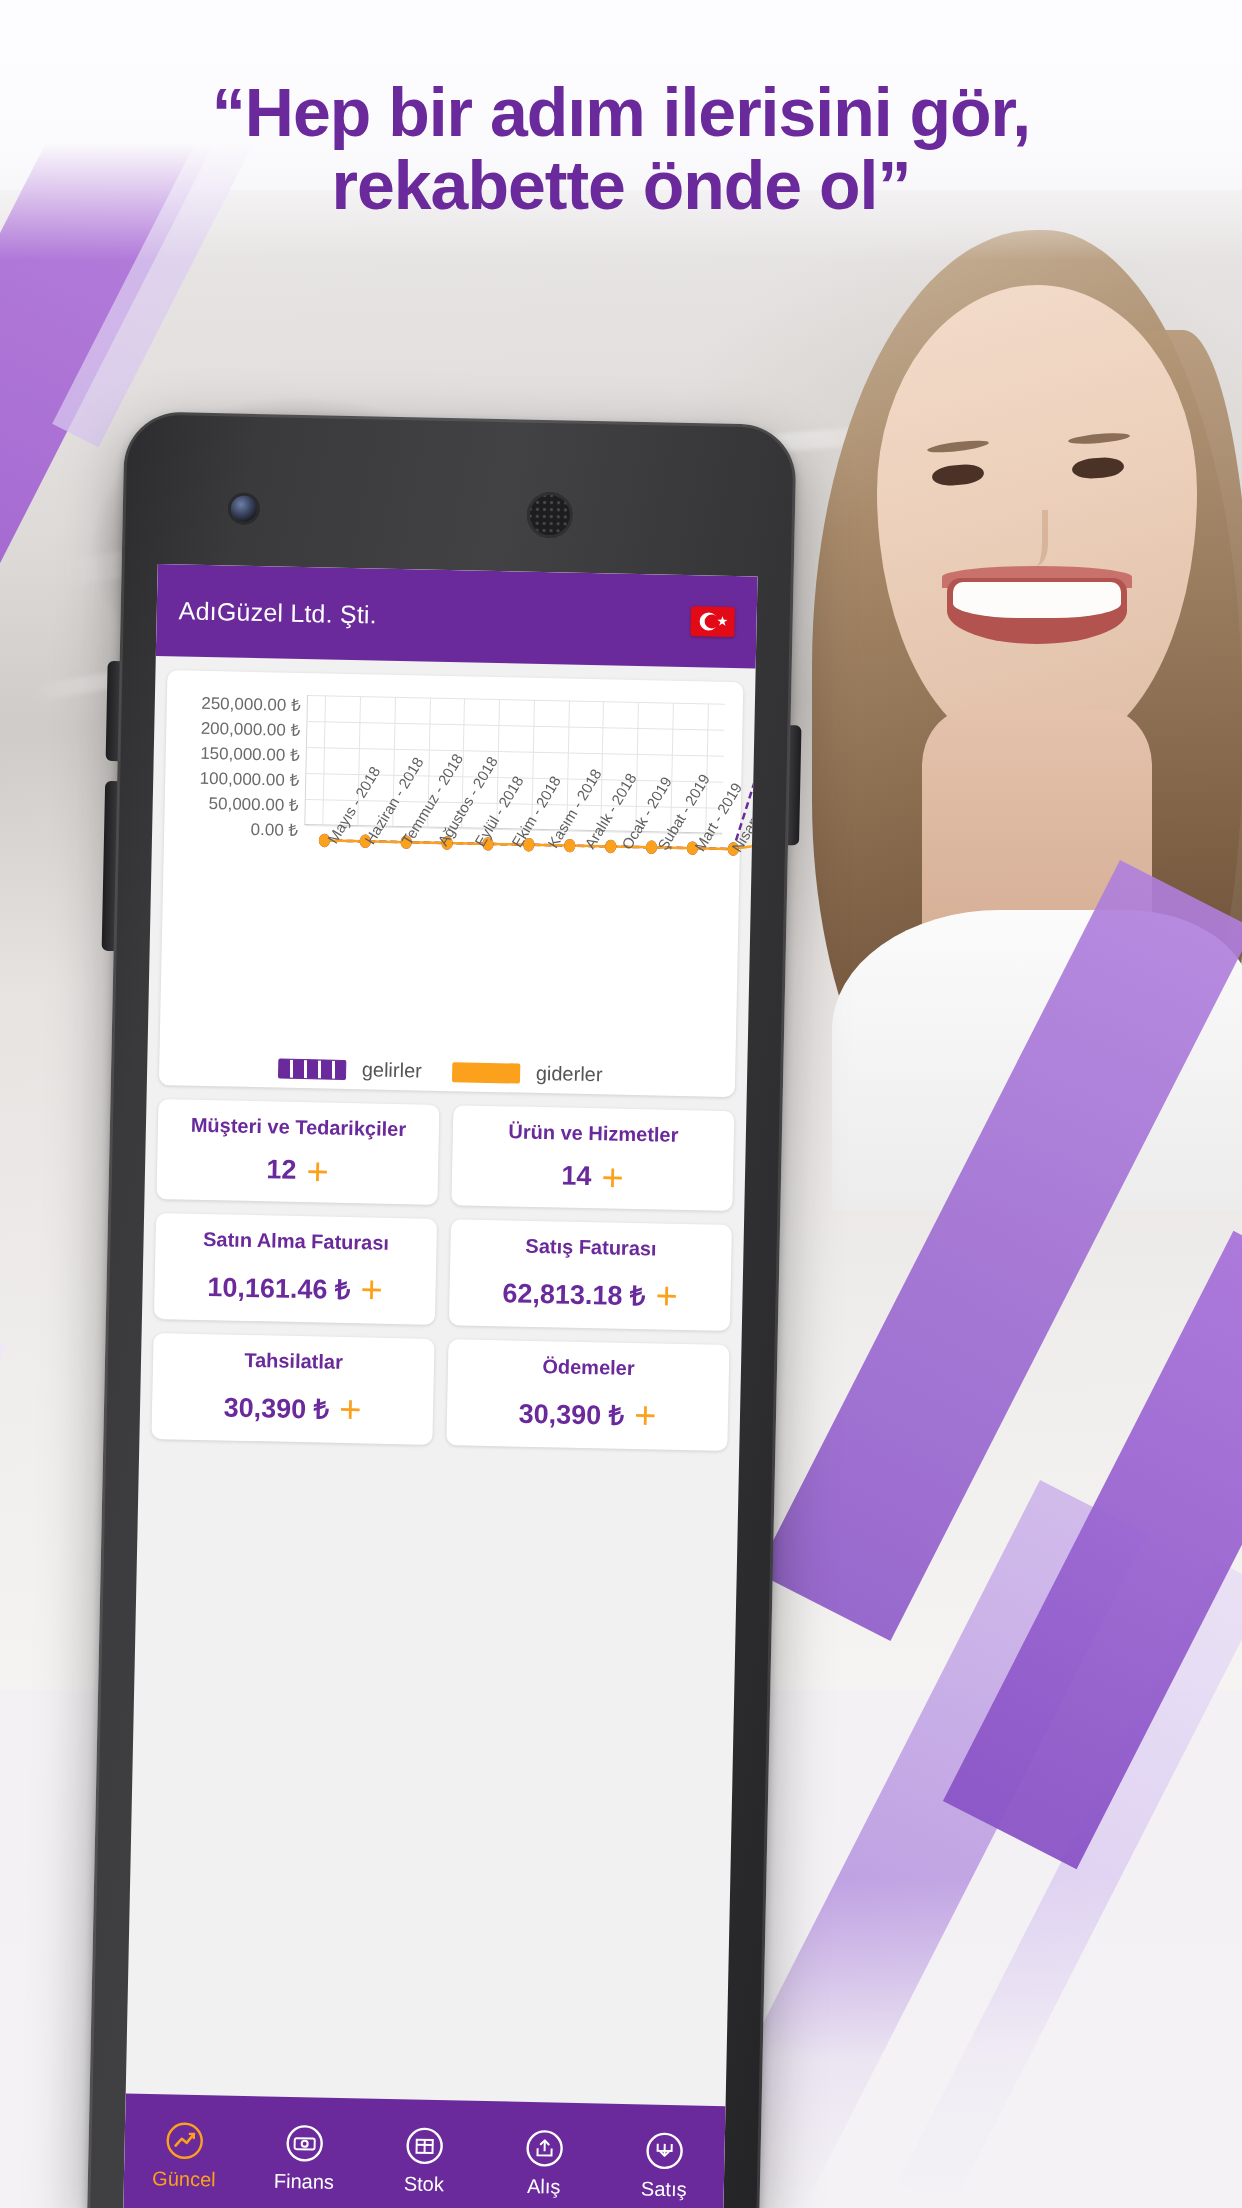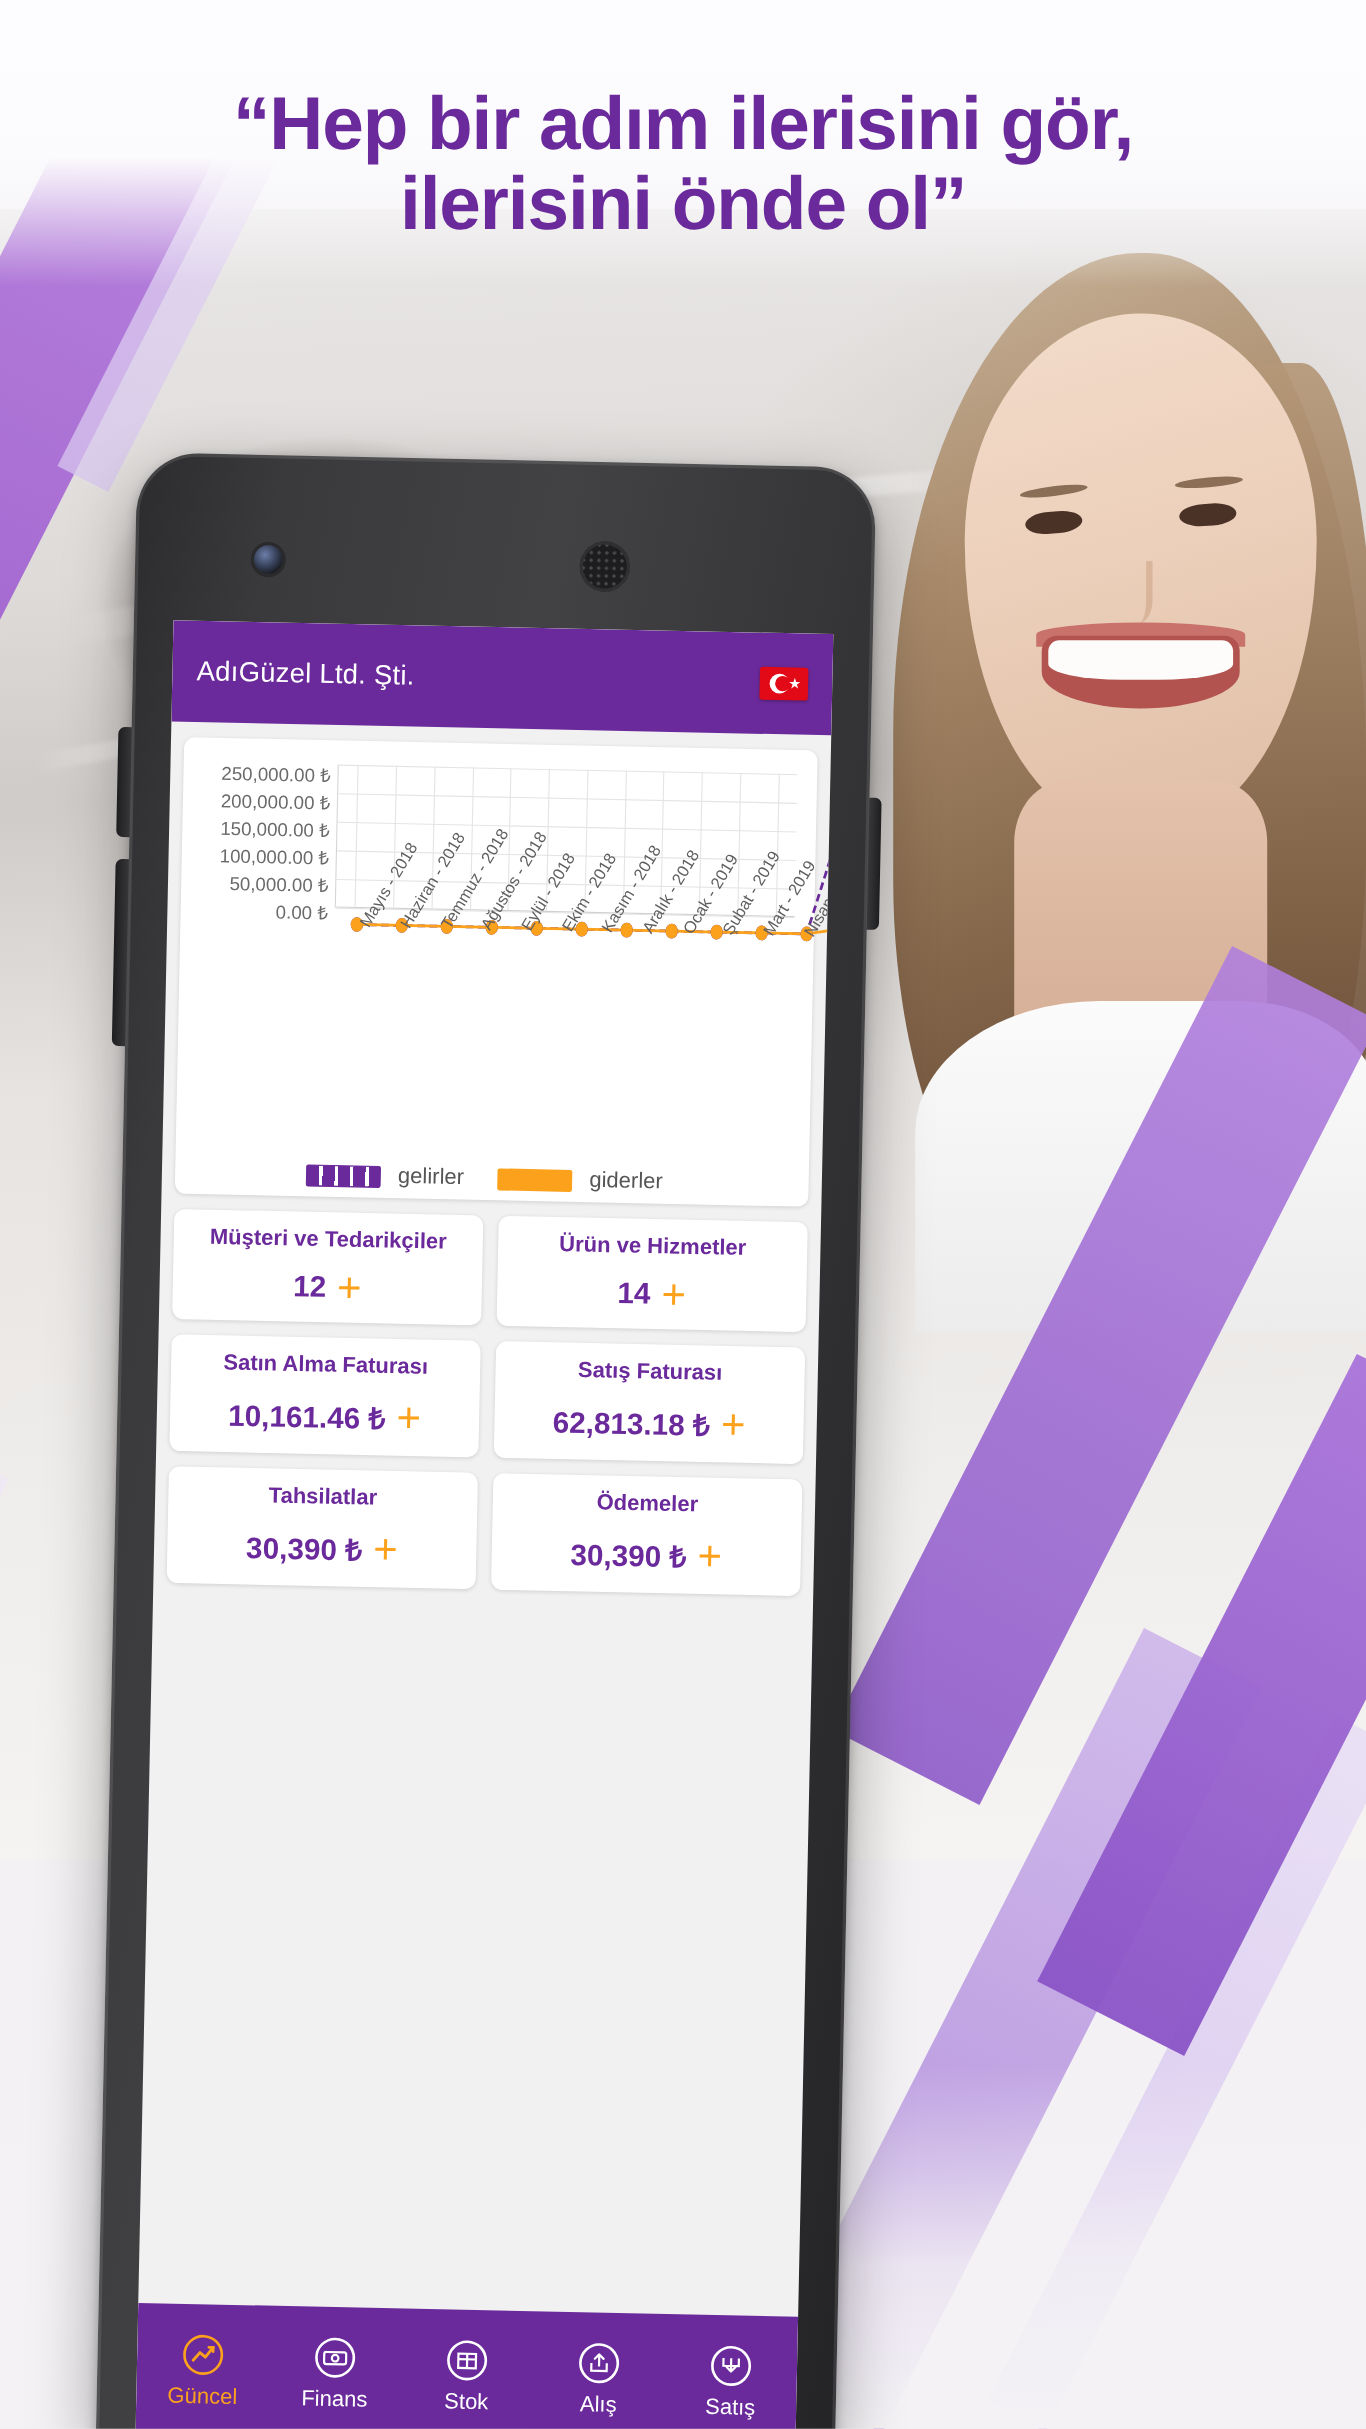--- a/index.html
+++ b/index.html
@@ -252,21 +252,21 @@
   <div class="ribbon r8"></div>
   <div class="ribbon r9"></div>
   <div class="ribbon r10"></div>
 
   <div class="bg-fade-top"></div>
   <div class="bg-fade-bottom"></div>
 </div>
 
 <div class="headline">
   <span>“Hep bir adım ilerisini gör,</span>
-  <span class="ln2">ilerisini önde ol”</span>
+  <span class="ln2">rekabette önde ol”</span>
 </div>
 
 <div class="phone">
   <div class="phone-body"></div>
   <div class="side-btn sb1"></div>
   <div class="side-btn sb2"></div>
   <div class="side-btn-r"></div>
   <div class="cam"></div>
   <div class="speaker"></div>
   <div class="phone-edge"></div>

